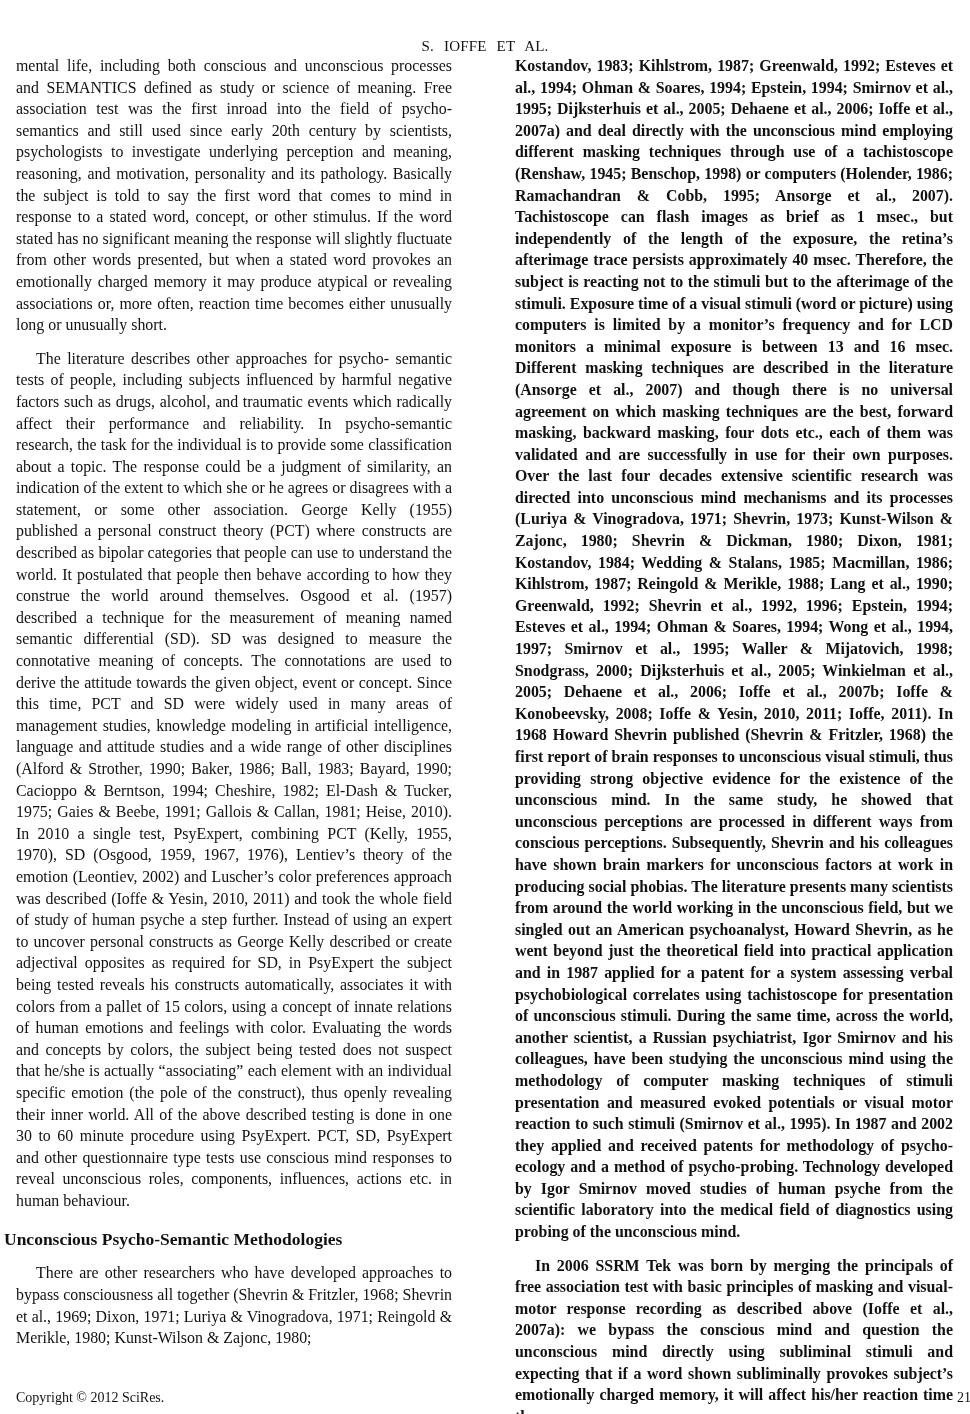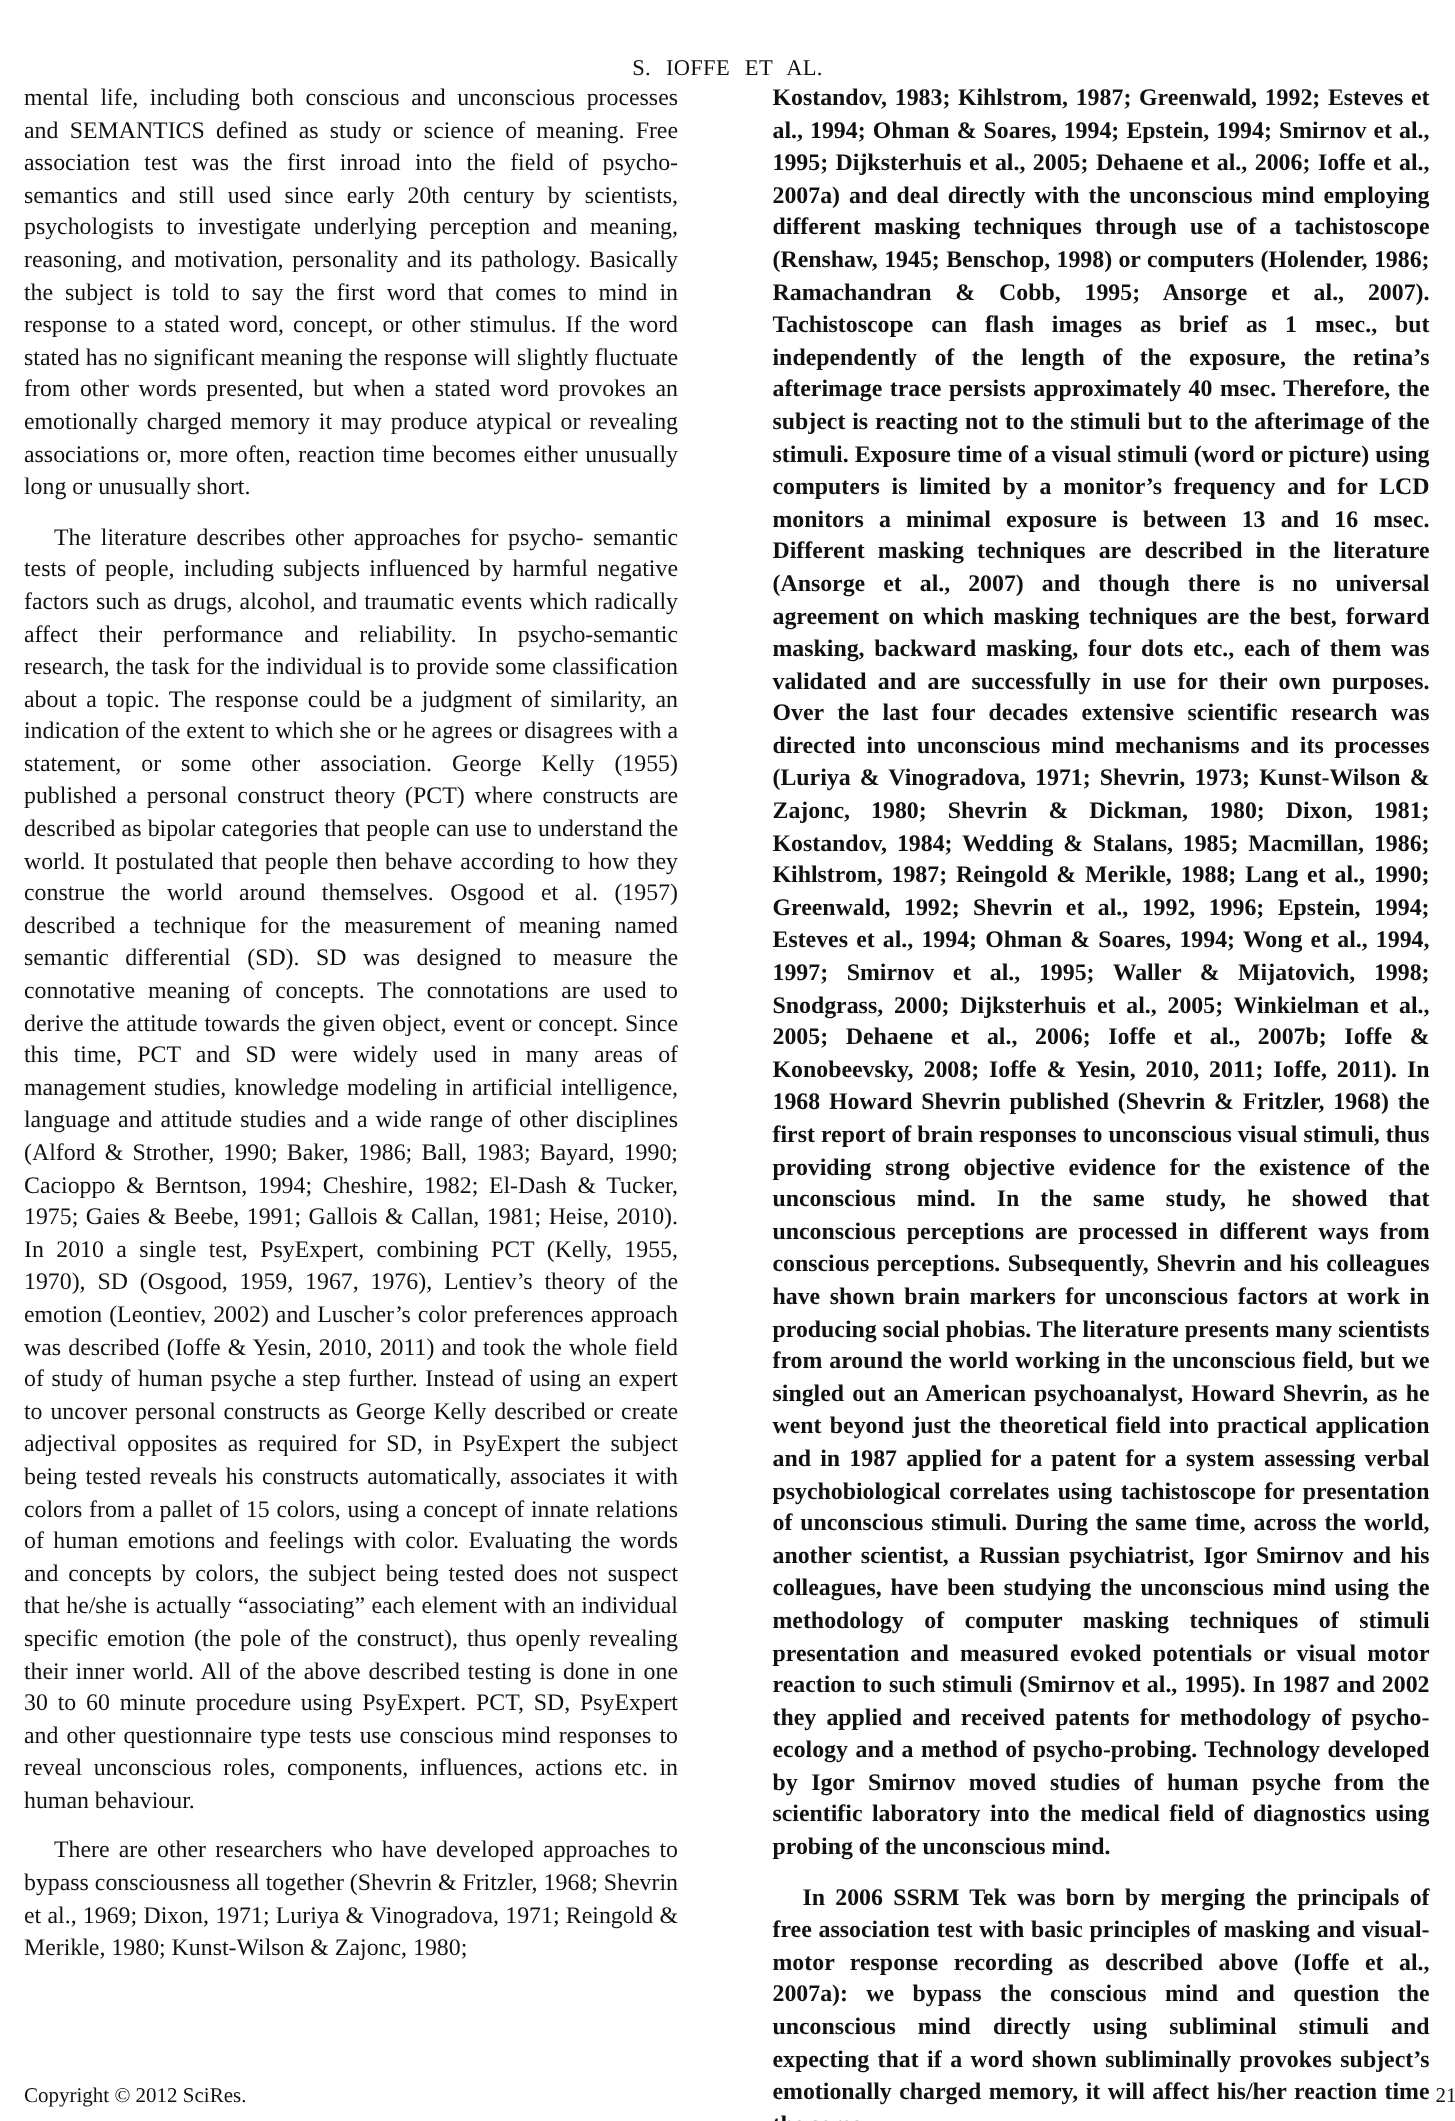--- a/index.html
+++ b/index.html
@@ -61,20 +61,21 @@
     }
   </style>
 </head>
 <body>
 
 <div class="running-head">S. IOFFE    ET    AL.</div>
 
 <div class="column col-left">
   <p class="noindent">mental life, including both conscious and unconscious processes and SEMANTICS defined as study or science of meaning. Free association test was the first inroad into the field of psycho-semantics and still used since early 20th century by scientists, psychologists to investigate underlying perception and meaning, reasoning, and motivation, personality and its pathology. Basically the subject is told to say the first word that comes to mind in response to a stated word, concept, or other stimulus. If the word stated has no significant meaning the response will slightly fluctuate from other words presented, but when a stated word provokes an emotionally charged memory it may produce atypical or revealing associations or, more often, reaction time becomes either unusually long or unusually short.</p>
   <p>The literature describes other approaches for psycho- semantic tests of people, including subjects influenced by harmful negative factors such as drugs, alcohol, and traumatic events which radically affect their performance and reliability. In psycho-semantic research, the task for the individual is to provide some classification about a topic. The response could be a judgment of similarity, an indication of the extent to which she or he agrees or disagrees with a statement, or some other association. George Kelly (1955) published a personal construct theory (PCT) where constructs are described as bipolar categories that people can use to understand the world. It postulated that people then behave according to how they construe the world around themselves. Osgood et al. (1957) described a technique for the measurement of meaning named semantic differential (SD). SD was designed to measure the connotative meaning of concepts. The connotations are used to derive the attitude towards the given object, event or concept. Since this time, PCT and SD were widely used in many areas of management studies, knowledge modeling in artificial intelligence, language and attitude studies and a wide range of other disciplines (Alford &amp; Strother, 1990; Baker, 1986; Ball, 1983; Bayard, 1990; Cacioppo &amp; Berntson, 1994; Cheshire, 1982; El-Dash &amp; Tucker, 1975; Gaies &amp; Beebe, 1991; Gallois &amp; Callan, 1981; Heise, 2010). In 2010 a single test, PsyExpert, combining PCT (Kelly, 1955, 1970), SD (Osgood, 1959, 1967, 1976), Lentiev’s theory of the emotion (Leontiev, 2002) and Luscher’s color preferences approach was described (Ioffe &amp; Yesin, 2010, 2011) and took the whole field of study of human psyche a step further. Instead of using an expert to uncover personal constructs as George Kelly described or create adjectival opposites as required for SD, in PsyExpert the subject being tested reveals his constructs automatically, associates it with colors from a pallet of 15 colors, using a concept of innate relations of human emotions and feelings with color. Evaluating the words and concepts by colors, the subject being tested does not suspect that he/she is actually “associating” each element with an individual specific emotion (the pole of the construct), thus openly revealing their inner world. All of the above described testing is done in one 30 to 60 minute procedure using PsyExpert. PCT, SD, PsyExpert and other questionnaire type tests use conscious mind responses to reveal unconscious roles, components, influences, actions etc. in human behaviour.</p>
+  <div class="section-heading">Unconscious Psycho-Semantic Methodologies</div>
   <p>There are other researchers who have developed approaches to bypass consciousness all together (Shevrin &amp; Fritzler, 1968; Shevrin et al., 1969; Dixon, 1971; Luriya &amp; Vinogradova, 1971; Reingold &amp; Merikle, 1980; Kunst-Wilson &amp; Zajonc, 1980;</p>
 </div>
 
 <div class="column col-right">
   <p class="noindent">Kostandov, 1983; Kihlstrom, 1987; Greenwald, 1992; Esteves et al., 1994; Ohman &amp; Soares, 1994; Epstein, 1994; Smirnov et al., 1995; Dijksterhuis et al., 2005; Dehaene et al., 2006; Ioffe et al., 2007a) and deal directly with the unconscious mind employing different masking techniques through use of a tachistoscope (Renshaw, 1945; Benschop, 1998) or computers (Holender, 1986; Ramachandran &amp; Cobb, 1995; Ansorge et al., 2007). Tachistoscope can flash images as brief as 1 msec., but independently of the length of the exposure, the retina’s afterimage trace persists approximately 40 msec. Therefore, the subject is reacting not to the stimuli but to the afterimage of the stimuli. Exposure time of a visual stimuli (word or picture) using computers is limited by a monitor’s frequency and for LCD monitors a minimal exposure is between 13 and 16 msec. Different masking techniques are described in the literature (Ansorge et al., 2007) and though there is no universal agreement on which masking techniques are the best, forward masking, backward masking, four dots etc., each of them was validated and are successfully in use for their own purposes. Over the last four decades extensive scientific research was directed into unconscious mind mechanisms and its processes (Luriya &amp; Vinogradova, 1971; Shevrin, 1973; Kunst-Wilson &amp; Zajonc, 1980; Shevrin &amp; Dickman, 1980; Dixon, 1981; Kostandov, 1984; Wedding &amp; Stalans, 1985; Macmillan, 1986; Kihlstrom, 1987; Reingold &amp; Merikle, 1988; Lang et al., 1990; Greenwald, 1992; Shevrin et al., 1992, 1996; Epstein, 1994; Esteves et al., 1994; Ohman &amp; Soares, 1994; Wong et al., 1994, 1997; Smirnov et al., 1995; Waller &amp; Mijatovich, 1998; Snodgrass, 2000; Dijksterhuis et al., 2005; Winkielman et al., 2005; Dehaene et al., 2006; Ioffe et al., 2007b; Ioffe &amp; Konobeevsky, 2008; Ioffe &amp; Yesin, 2010, 2011; Ioffe, 2011). In 1968 Howard Shevrin published (Shevrin &amp; Fritzler, 1968) the first report of brain responses to unconscious visual stimuli, thus providing strong objective evidence for the existence of the unconscious mind. In the same study, he showed that unconscious perceptions are processed in different ways from conscious perceptions. Subsequently, Shevrin and his colleagues have shown brain markers for unconscious factors at work in producing social phobias. The literature presents many scientists from around the world working in the unconscious field, but we singled out an American psychoanalyst, Howard Shevrin, as he went beyond just the theoretical field into practical application and in 1987 applied for a patent for a system assessing verbal psychobiological correlates using tachistoscope for presentation of unconscious stimuli. During the same time, across the world, another scientist, a Russian psychiatrist, Igor Smirnov and his colleagues, have been studying the unconscious mind using the methodology of computer masking techniques of stimuli presentation and measured evoked potentials or visual motor reaction to such stimuli (Smirnov et al., 1995). In 1987 and 2002 they applied and received patents for methodology of psycho-ecology and a method of psycho-probing. Technology developed by Igor Smirnov moved studies of human psyche from the scientific laboratory into the medical field of diagnostics using probing of the unconscious mind.</p>
   <p>In 2006 SSRM Tek was born by merging the principals of free association test with basic principles of masking and visual-motor response recording as described above (Ioffe et al., 2007a): we bypass the conscious mind and question the unconscious mind directly using subliminal stimuli and expecting that if a word shown subliminally provokes subject’s emotionally charged memory, it will affect his/her reaction time the same</p>
 </div>
 
 <div class="footer">
   <span>Copyright © 2012 SciRes.</span>

